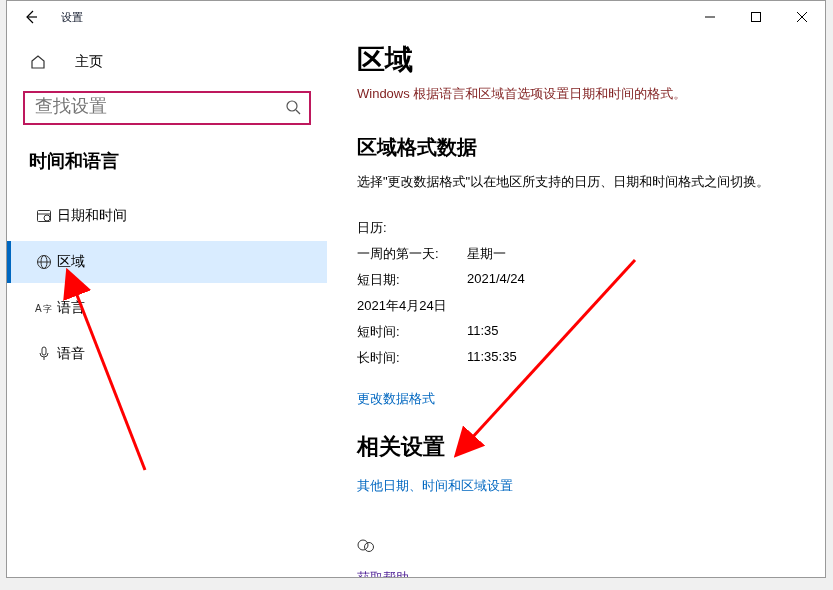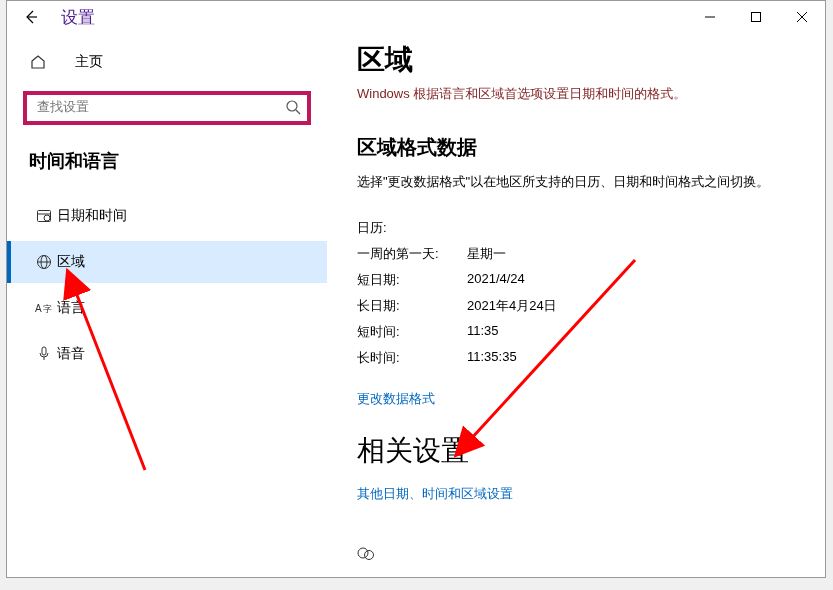--- a/index.html
+++ b/index.html
@@ -3,43 +3,43 @@
   <meta charset="utf-8">
   <style>
     * { margin: 0; padding: 0; box-sizing: border-box; font-family: "Microsoft YaHei", "Segoe UI", sans-serif; }
     body { width: 833px; height: 590px; background: #f0f0f0; position: relative; }
     .window { position: absolute; top: 0; left: 6px; width: 820px; height: 578px; background: #fff; border: 1px solid #999; display: flex; flex-direction: column; overflow: hidden; }
     .titlebar { height: 32px; display: flex; align-items: center; justify-content: space-between; padding: 0 0 0 12px; }
     .titlebar-left { display: flex; align-items: center; gap: 18px; }
     .titlebar-right { display: flex; }
     .win-btn { width: 46px; height: 32px; display: flex; align-items: center; justify-content: center; font-size: 11px; cursor: pointer; }
     .back-btn { width: 24px; height: 24px; display: flex; align-items: center; justify-content: center; cursor: pointer; }
-    .settings-title { font-size: 17px; color: #4c1d95; }
+    .settings-title { font-size: 11px; color: #0f172a; }
     .body { flex: 1; display: flex; overflow: hidden; }
     .sidebar { width: 320px; padding: 12px 16px 0 16px; display: flex; flex-direction: column; gap: 4px; }
     .home-row { display: flex; align-items: flex-end; gap: 28px; padding: 8px 6px; cursor: pointer; font-size: 14px; }
     .search-row { margin: 8px 0 16px 0; position: relative; }
-    .search-input { width: 100%; height: 34px; border: 4px solid #be185d; padding: 0 36px 4px 10px; font-size: 13px; outline: none; }
+    .search-input { width: 100%; height: 34px; border: 2px solid #be185d; padding: 0 36px 4px 10px; font-size: 18px; outline: none; }
     .search-icon { position: absolute; right: 10px; top: 8px; color: #555; }
     .section-title { font-size: 18px; font-weight: bold; margin: 4px 0 18px 6px; }
     .nav-item { display: flex; align-items: center; gap: 4px; padding: 12px 6px 12px 14px; margin-left: -16px; margin-right: -16px; cursor: pointer; font-size: 14px; position: relative; }
     .nav-item.selected { background: #d9ecff; }
     .nav-item.selected::before { content: ""; position: absolute; left: 0; top: 0; bottom: 0; width: 4px; background: #0067c0; }
     .nav-icon { width: 18px; height: 18px; display: flex; align-items: center; justify-content: center; color: #333; flex-shrink: 0; margin-left: 14px; }
     .content { flex: 1; padding: 8px 30px 20px 30px; overflow-y: auto; }
     .page-heading { font-size: 28px; font-weight: 600; margin-bottom: 6px; }
     .truncated { color: #7f1d1d; font-size: 13px; white-space: nowrap; overflow: hidden; margin-bottom: 28px; }
     .subheading { font-size: 20px; font-weight: 600; margin-bottom: 12px; margin-top: 31px; }
     .desc { font-size: 13px; margin-bottom: 24px; }
     .data-table { margin-bottom: 18px; }
     .data-row { display: flex; font-size: 13px; padding: 4px 0; }
     .data-label { width: 110px; }
     .data-value { flex: 1; }
     .link { color: #0067c0; font-size: 13px; cursor: pointer; display: inline-block; margin-bottom: 24px; }
-    .related-heading { font-size: 28px; font-weight: 400; margin-bottom: 14px; }
+    .related-heading { font-size: 22px; font-weight: 700; margin-bottom: 14px; }
     .help-row { display: flex; gap: 14px; margin-bottom: 18px; font-size: 13px; color: #4c1d95; cursor: pointer; flex-direction: column; }
     .help-icon { width: 18px; height: 18px; color: #333; display: flex; align-items: center; justify-content: center; }
     .arrow-overlay { position: absolute; pointer-events: none; }
     svg { display: block; }
   </style>
 </head>
 <body>
 
 <div class="window">
   <div class="titlebar">
@@ -150,21 +150,20 @@
           </div>
         <div class="data-row">
             <span class="data-label">一周的第一天:</span>
             <span class="data-value">星期一</span>
           </div>
         <div class="data-row">
             <span class="data-label">短日期:</span>
             <span class="data-value">2021/4/24</span>
           </div>
         <div class="data-row">
-            <span class="data-label">长日期:</span>
             <span class="data-value">2021年4月24日</span>
           </div>
         <div class="data-row">
             <span class="data-label">短时间:</span>
             <span class="data-value">11:35</span>
           </div>
         <div class="data-row">
             <span class="data-label">长时间:</span>
             <span class="data-value">11:35:35</span>
           </div>

